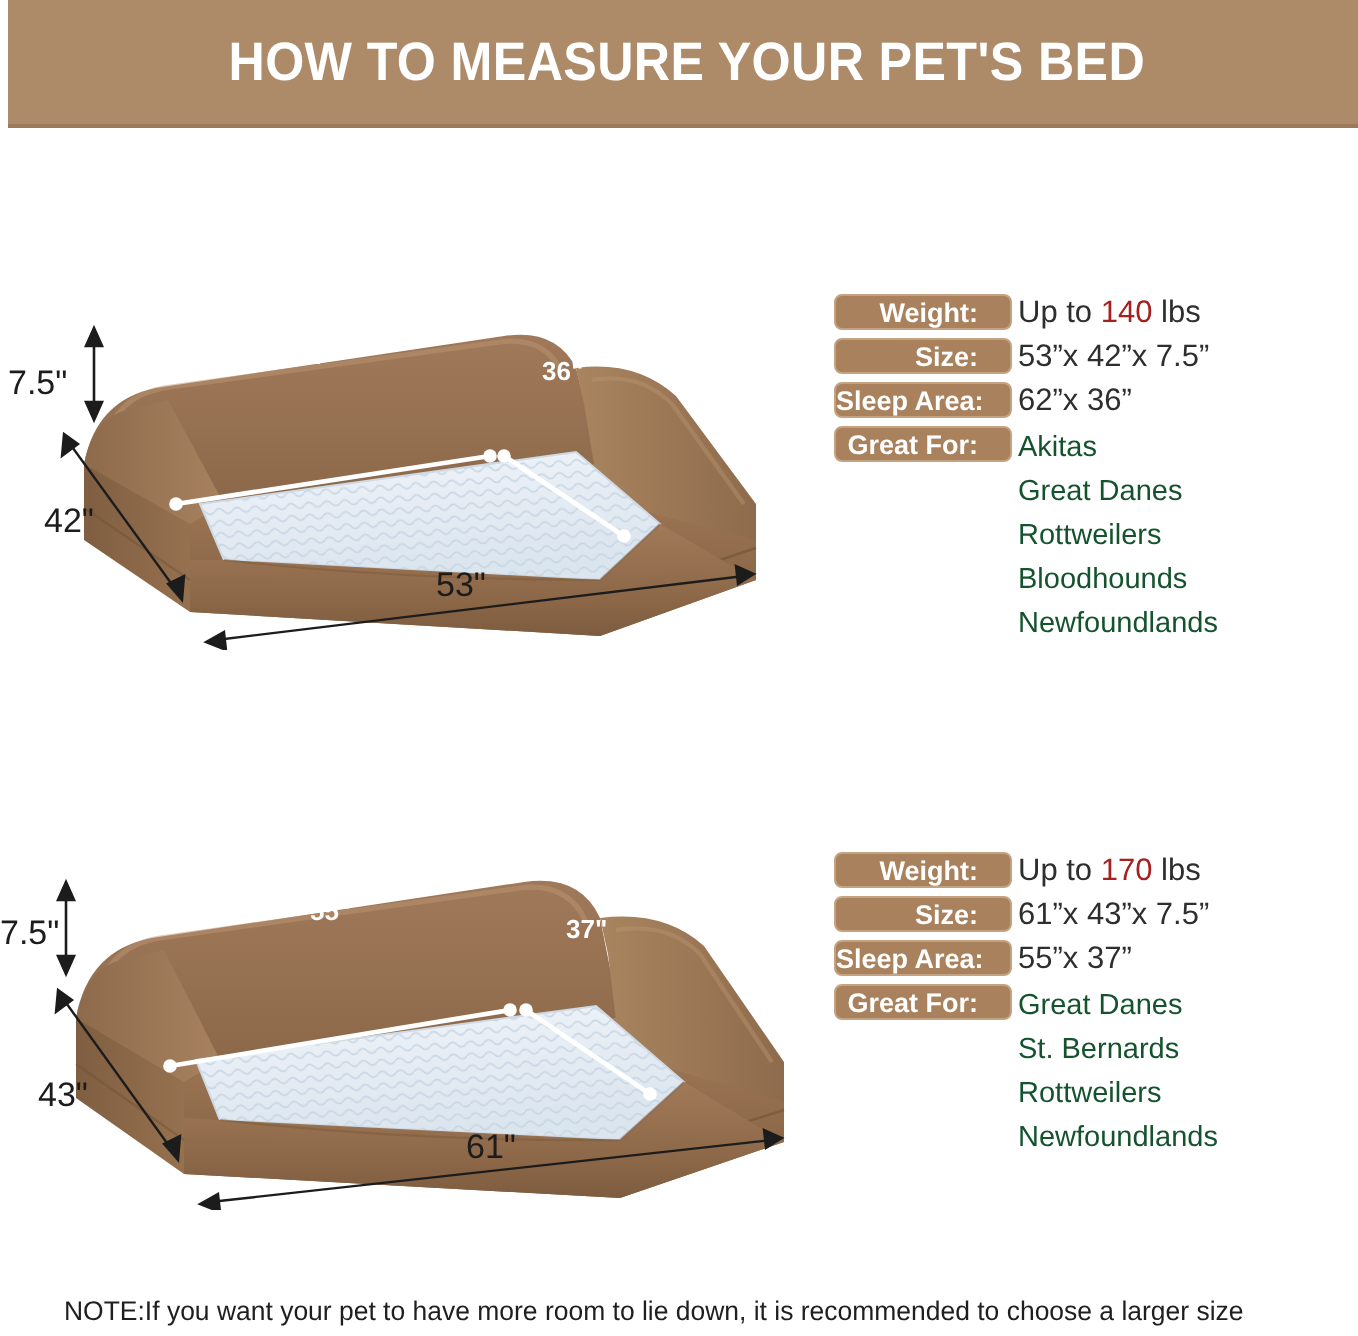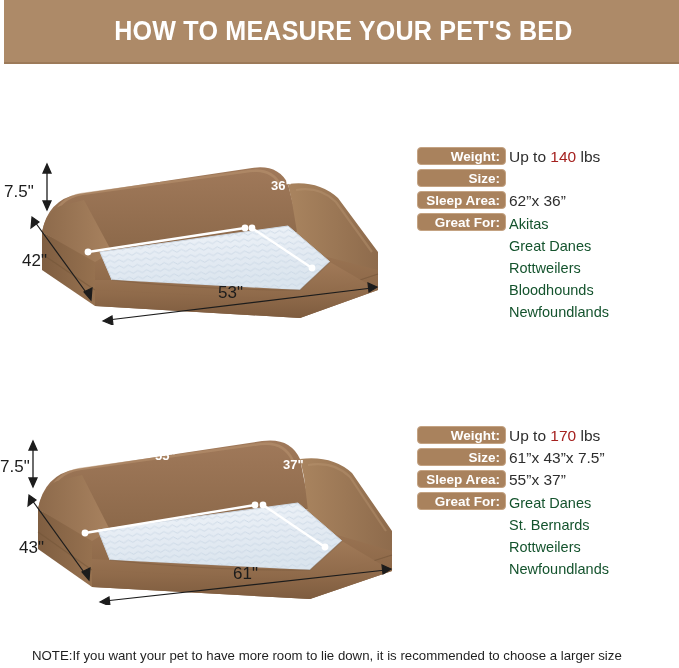--- a/index.html
+++ b/index.html
@@ -23,21 +23,21 @@
   }
   .bed-wrap{position:absolute;left:0;top:0;}
 
   
   .spec{position:absolute;font-size:15px;color:#2b2b2b;}
   .spec-row{display:flex;align-items:flex-start;height:22px;}
   .pill{
     width:89px;min-width:89px;height:18px;line-height:18px;
     background:#a9825d;border:1px solid #c4a383;border-radius:4px;
     color:#ffffff;font-weight:bold;font-size:13.5px;
-    text-align:right;padding-right:5px;box-sizing:border-box;
+    text-align:right;padding-right:16px;box-sizing:border-box;
     white-space:nowrap;overflow:hidden;
   }
   .val{
     margin-left:3px;font-size:15.5px;color:#2e2e2e;white-space:nowrap;
     line-height:19px;
   }
   .val .hl{color:#a5211f;}
   .breed-list{margin-left:92px;}
   .breed{font-size:14.5px;color:#14532d;line-height:22px;white-space:nowrap;}
 
@@ -157,20 +157,21 @@
   <div class="dim-white" style="left:149px;top:170px;">47"</div>
   <div class="dim-white" style="left:271px;top:178px;">36"</div>
 
   <div class="spec" style="left:417px;top:147px;">
     <div class="spec-row">
       <div class="pill">Weight:</div>
       <div class="val"><span>Up to </span><span class="hl">140</span><span> lbs</span></div>
     </div>
     <div class="spec-row">
       <div class="pill">Size:</div>
+      <div class="val">53”x 42”x 7.5”</div>
     </div>
     <div class="spec-row">
       <div class="pill">Sleep Area:</div>
       <div class="val">62”x 36”</div>
     </div>
     <div class="spec-row">
       <div class="pill">Great For:</div>
       <div class="val breed">Akitas</div>
     </div>
     <div class="breed-list">

